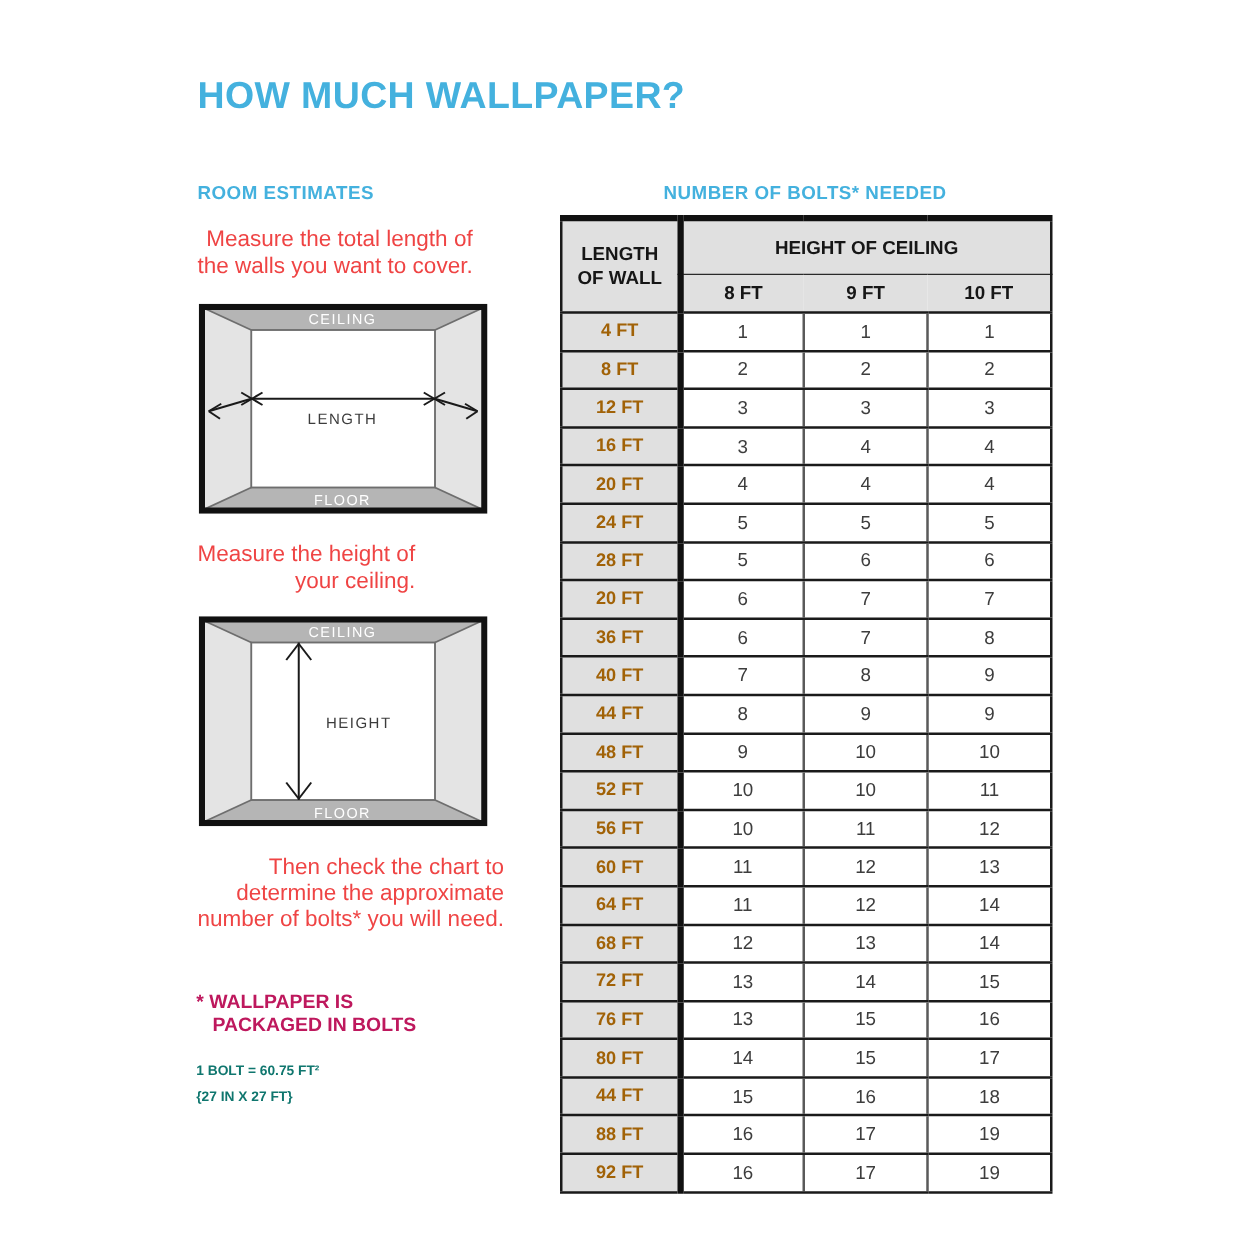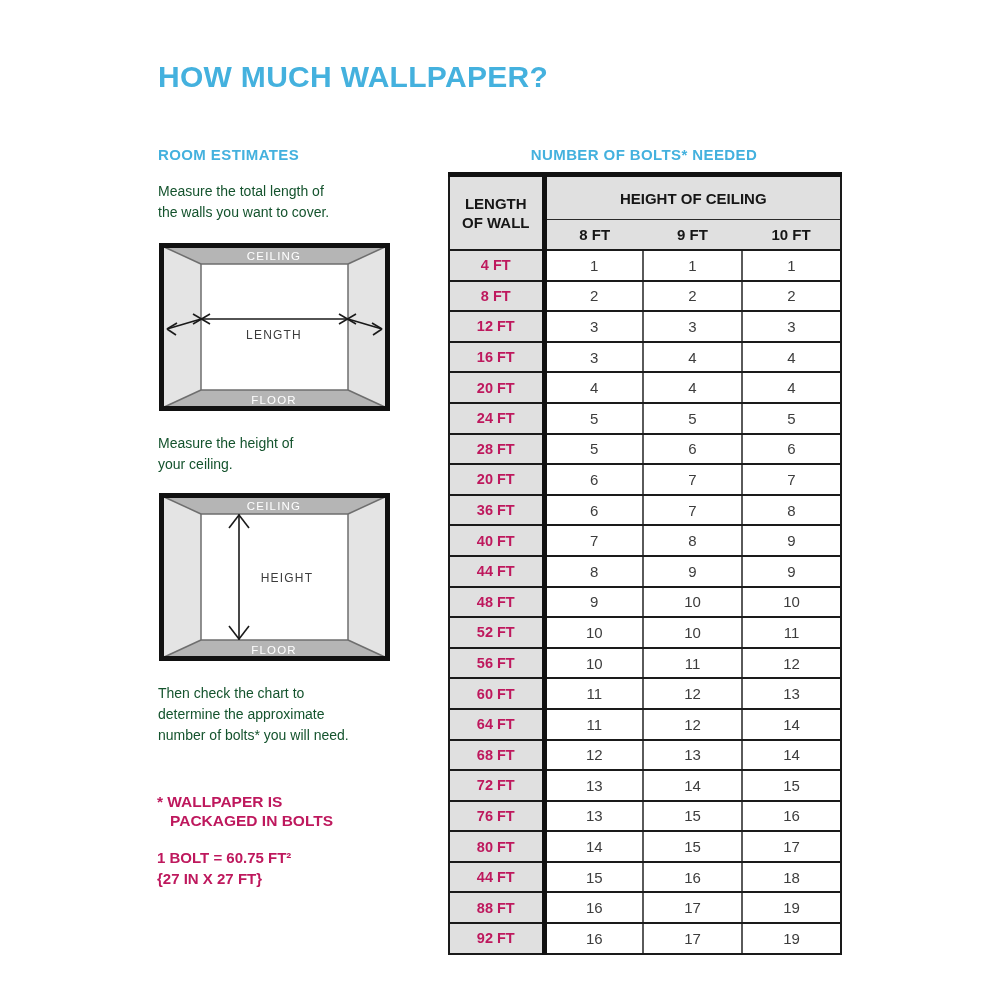--- a/index.html
+++ b/index.html
@@ -15,28 +15,28 @@
     left:158px; top:40px; font-size:30px; font-weight:bold;
     color:var(--accent); letter-spacing:0.3px;
   }
   .col-heading {
     font-size:15px; font-weight:bold; color:var(--accent); letter-spacing:0.4px;
   }
   .room-estimates-heading { left:158px; top:146px; }
   .bolts-heading { left:448px; top:146px; width:392px; text-align:center; }
 
   
-  .para { left:158px; font-size:14px; line-height:21px; color:#14532d; }
+  .para { left:158px; font-size:18px; line-height:21px; color:#ef4444;text-align:right; }
   .p1 { top:181px; }
   .p2 { top:433px; }
   .p3 { top:683px; }
 
   .footnote { left:157px; top:792px; font-size:15.5px; font-weight:bold; color:#be185d; line-height:19px; }
   .footnote .indent { padding-left:13px; }
-  .bolt-note { left:157px; top:847px; font-size:15px; font-weight:bold; color:#be185d; line-height:21px; }
+  .bolt-note { left:157px; top:847px; font-size:11px; font-weight:bold; color:#0f766e; line-height:21px; }
 
   
   .diagram { width:231px; height:168px; }
   .diagram-1 { left:159px; top:243px; }
   .diagram-2 { left:159px; top:493px; }
   .diagram svg { display:block; width:100%; height:100%; }
   .diag-caption-white {
     fill:#ffffff; font-family:"Liberation Sans", sans-serif;
     font-size:11.5px; letter-spacing:1.2px;
   }
@@ -60,21 +60,21 @@
   }
   th.group {
     background:var(--cellGray); font-size:15px; font-weight:bold; color:#161616;
     height:42px; border-bottom:1.5px solid #2a2a2a;
   }
   th.sub {
     background:var(--cellGray); font-size:15px; font-weight:bold; color:#161616;
     height:29px; border-bottom:2px solid #1a1a1a;
   }
   tbody th {
-    background:var(--cellGray); font-size:14.5px; font-weight:bold; color:#be185d;
+    background:var(--cellGray); font-size:14.5px; font-weight:bold; color:#a16207;
     border-right:5px solid #111111; border-bottom:2px solid #1a1a1a;
   }
   tbody td {
     background:#ffffff; font-size:15px; color:#3d3d3d;
     border-bottom:2px solid #1a1a1a; border-left:2px solid #5a5a5a;
     height:28.6px;
   }
   tbody td:first-of-type { border-left:none; }
 </style>
 </head>

